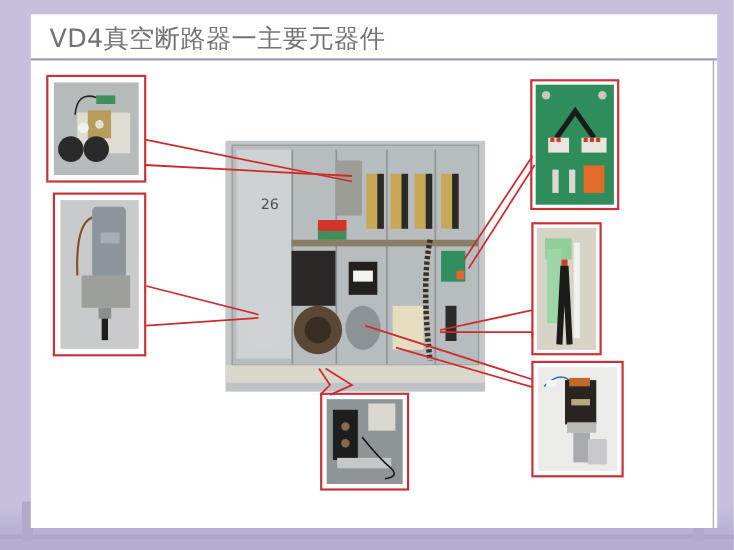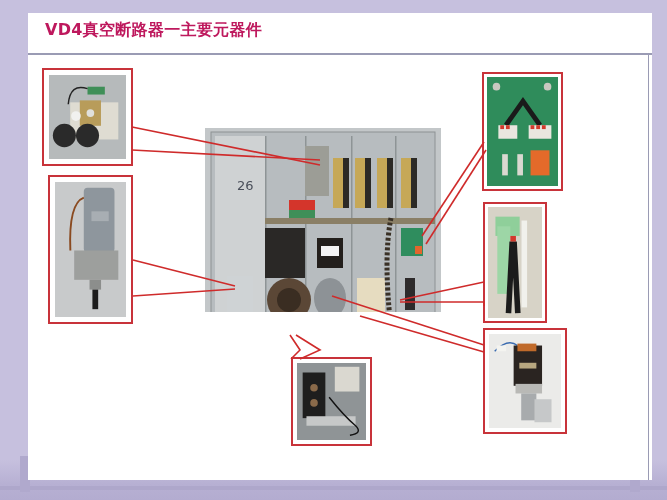--- a/index.html
+++ b/index.html
@@ -16,41 +16,41 @@
     position:absolute; bottom:8px; width:10px; height:36px; background:#b0a9cd;
   }
   .bg-bridge .deck {
     position:absolute; bottom:10px; left:0; right:0; height:4px; background:#aea7cb;
   }
   .slide {
     position:absolute; left:28px; top:13px; width:624px; height:467px;
     background:#ffffff;
   }
   .title {
-    position:absolute; left:17px; top:7px; font-size:16px; font-weight:bold;
-    color:#be185d; letter-spacing:0.3px; white-space:nowrap;
+    position:absolute; left:17px; top:7px; font-size:23px; font-weight:normal;
+    color:#737373; letter-spacing:0.3px; white-space:nowrap;
     font-family:"DejaVu Sans", sans-serif;
   }
   .title-rule {
     position:absolute; left:0; top:40px; width:624px; height:2px; background:#9a9bb4;
   }
   .content-frame {
     position:absolute; left:0; top:42px; width:620px; height:425px;
     border-right:1px solid #9a9bb4;
   }
   .photo {
     position:absolute; border:2px solid #c8333a; box-sizing:border-box;
     background:#fff; padding:5px;
   }
   .photo .img {
     width:100%; height:100%; position:relative; overflow:hidden;
     background:#a9acac;
   }
   .main-photo {
-    position:absolute; left:205px; top:128px; width:236px; height:184px;
+    position:absolute; left:205px; top:128px; width:236px; height:228px;
     background:#bfc3c5; overflow:hidden;
   }
   svg.callouts { position:absolute; left:0; top:0; width:667px; height:500px; pointer-events:none; }
 </style>
 </head>
 <body>
 
 <div class="bg-bridge">
   <div class="deck"></div>
   <div class="tower" style="left:20px"></div>

